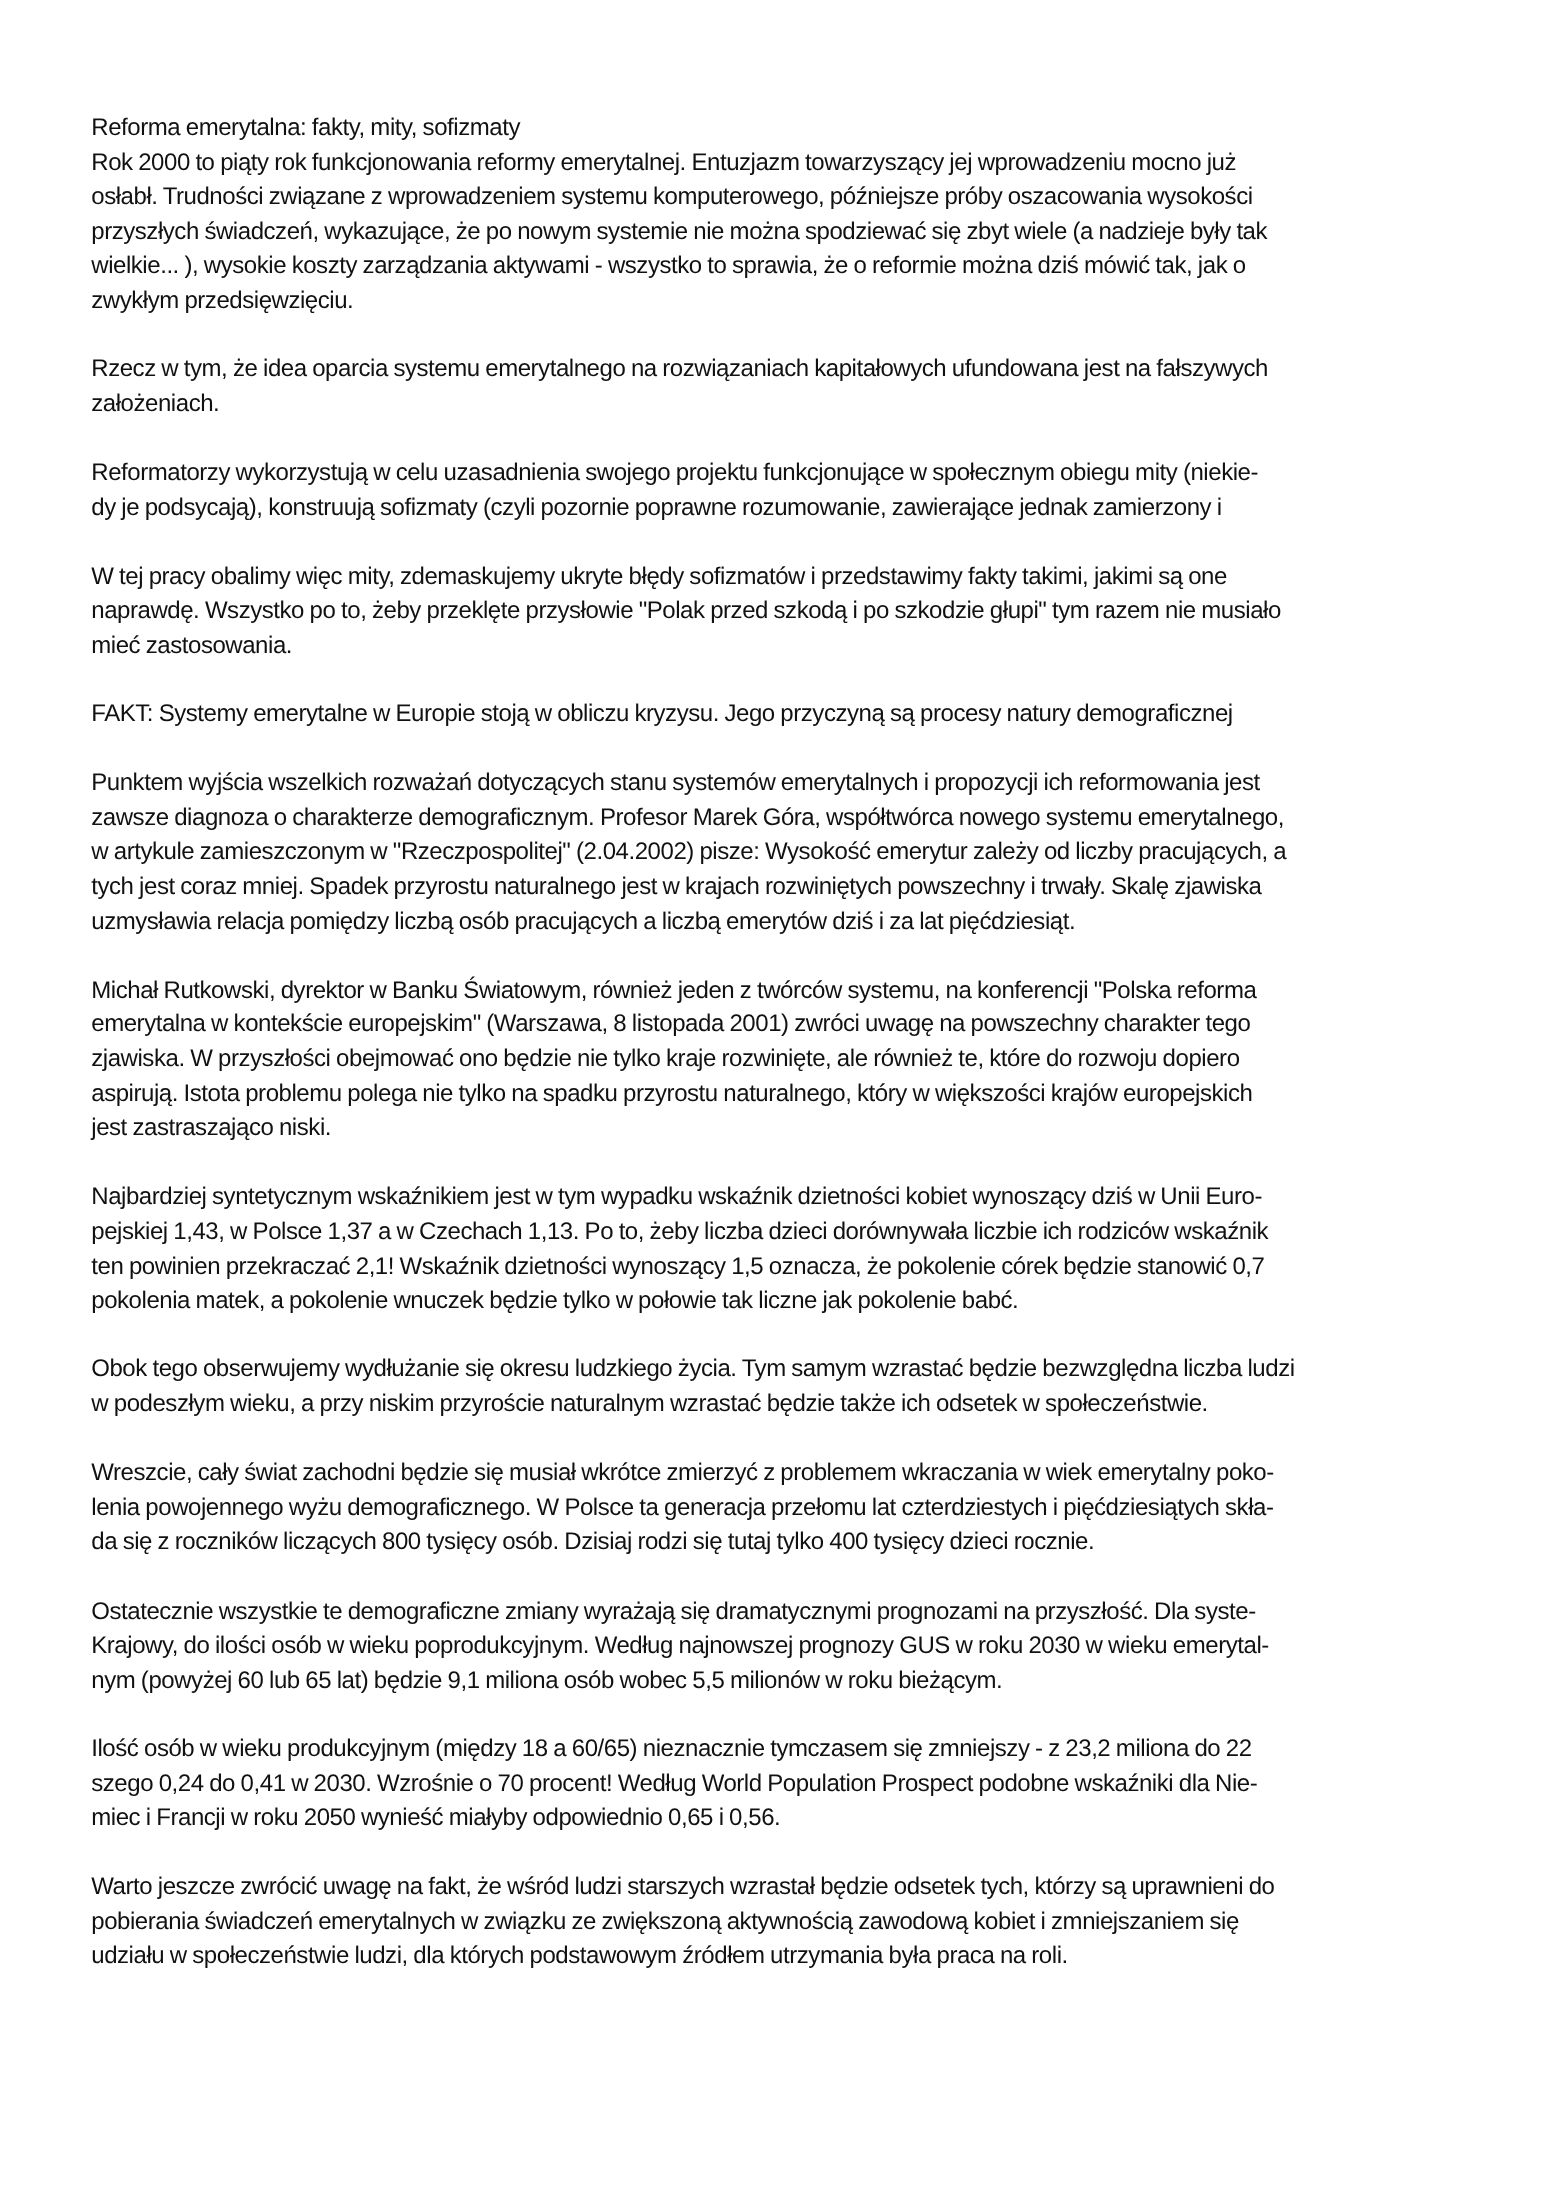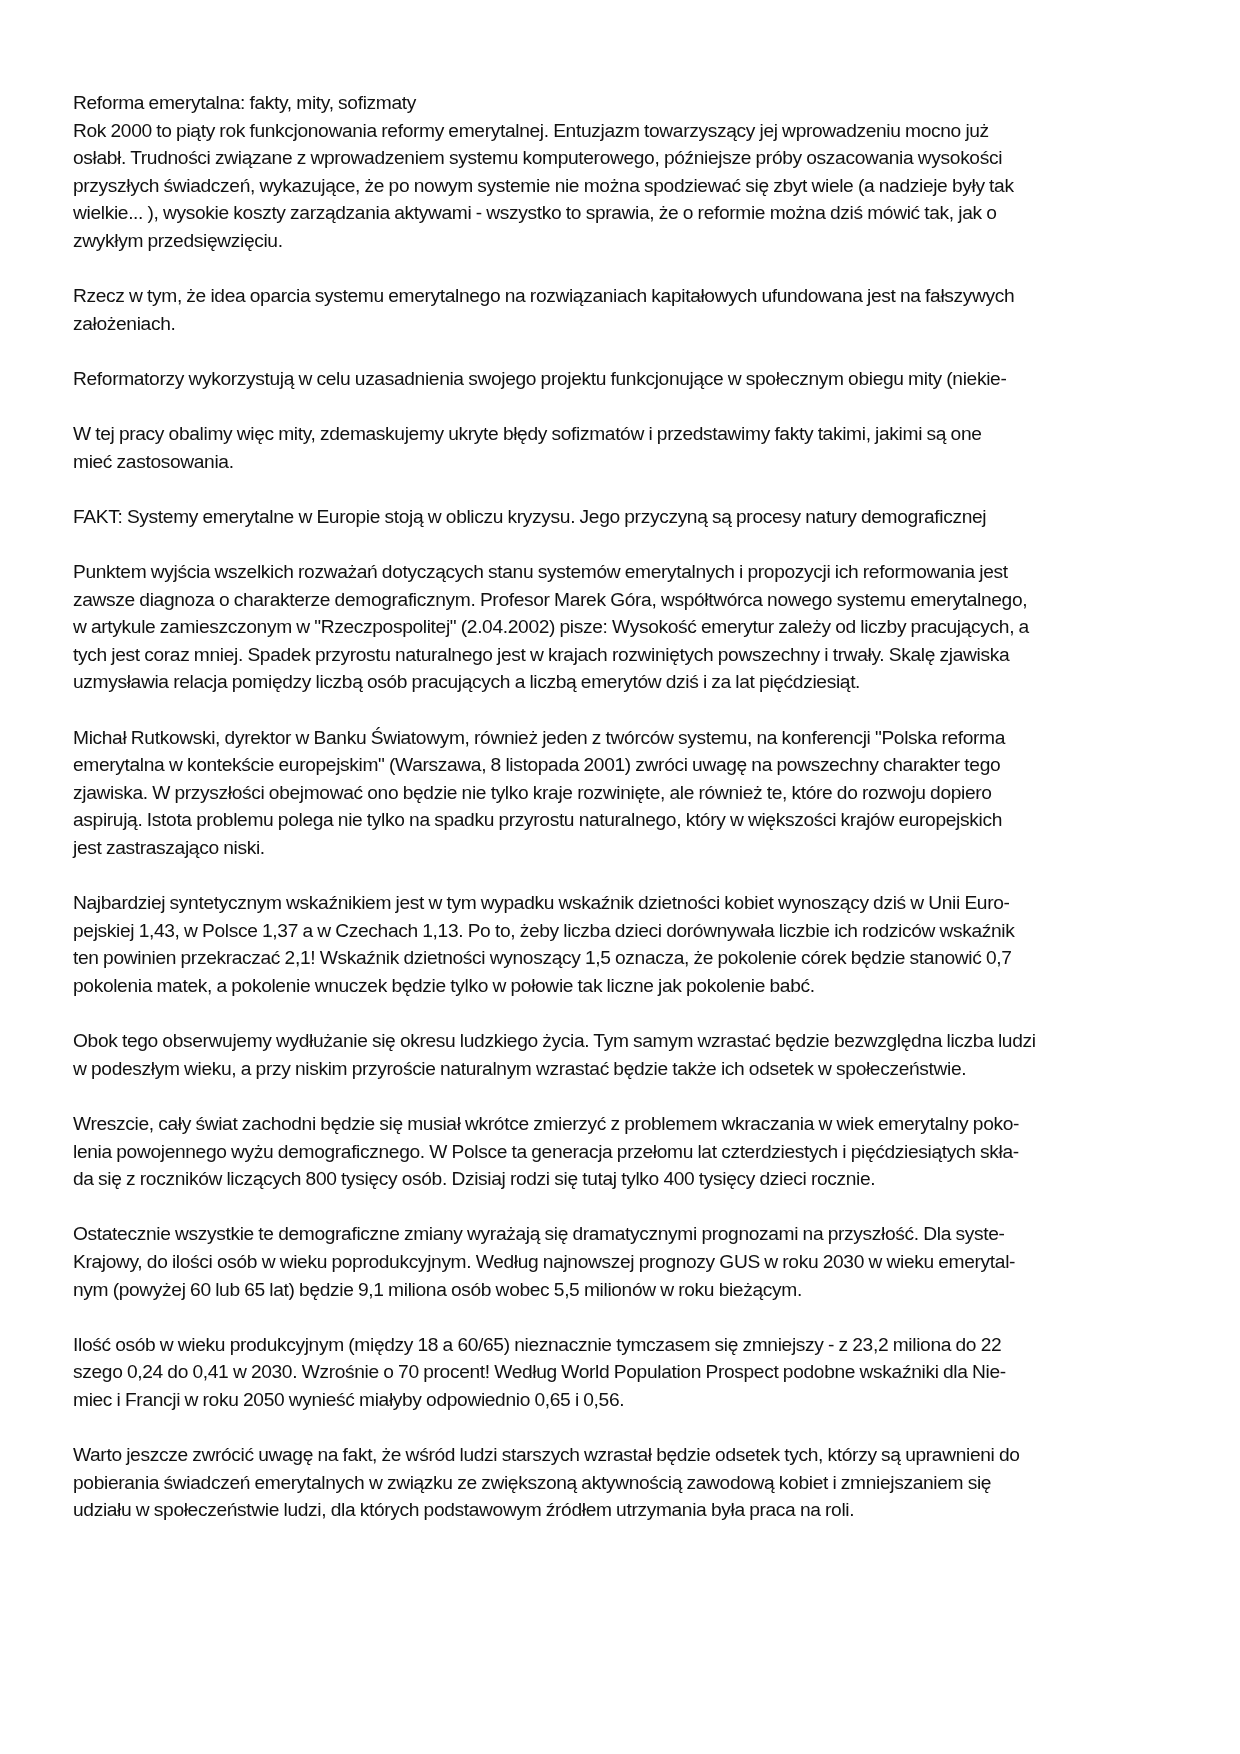--- a/index.html
+++ b/index.html
@@ -52,25 +52,27 @@
   <div class="gap"></div>
 
   <div>
     <div class="line">Rzecz w tym, że idea oparcia systemu emerytalnego na rozwiązaniach kapitałowych ufundowana jest na fałszywych</div>
     <div class="line">założeniach.</div>
   </div>
   <div class="gap"></div>
 
   <div>
     <div class="line">Reformatorzy wykorzystują w celu uzasadnienia swojego projektu funkcjonujące w społecznym obiegu mity (niekie-</div>
+    <div class="line">dy je podsycają), konstruują sofizmaty (czyli pozornie poprawne rozumowanie, zawierające jednak zamierzony i</div>
   </div>
   <div class="gap"></div>
 
   <div>
     <div class="line">W tej pracy obalimy więc mity, zdemaskujemy ukryte błędy sofizmatów i przedstawimy fakty takimi, jakimi są one</div>
+    <div class="line">naprawdę. Wszystko po to, żeby przeklęte przysłowie "Polak przed szkodą i po szkodzie głupi" tym razem nie musiało</div>
     <div class="line">mieć zastosowania.</div>
   </div>
   <div class="gap"></div>
 
   <div>
     <div class="line">FAKT: Systemy emerytalne w Europie stoją w obliczu kryzysu. Jego przyczyną są procesy natury demograficznej</div>
   </div>
   <div class="gap"></div>
 
   <div>

